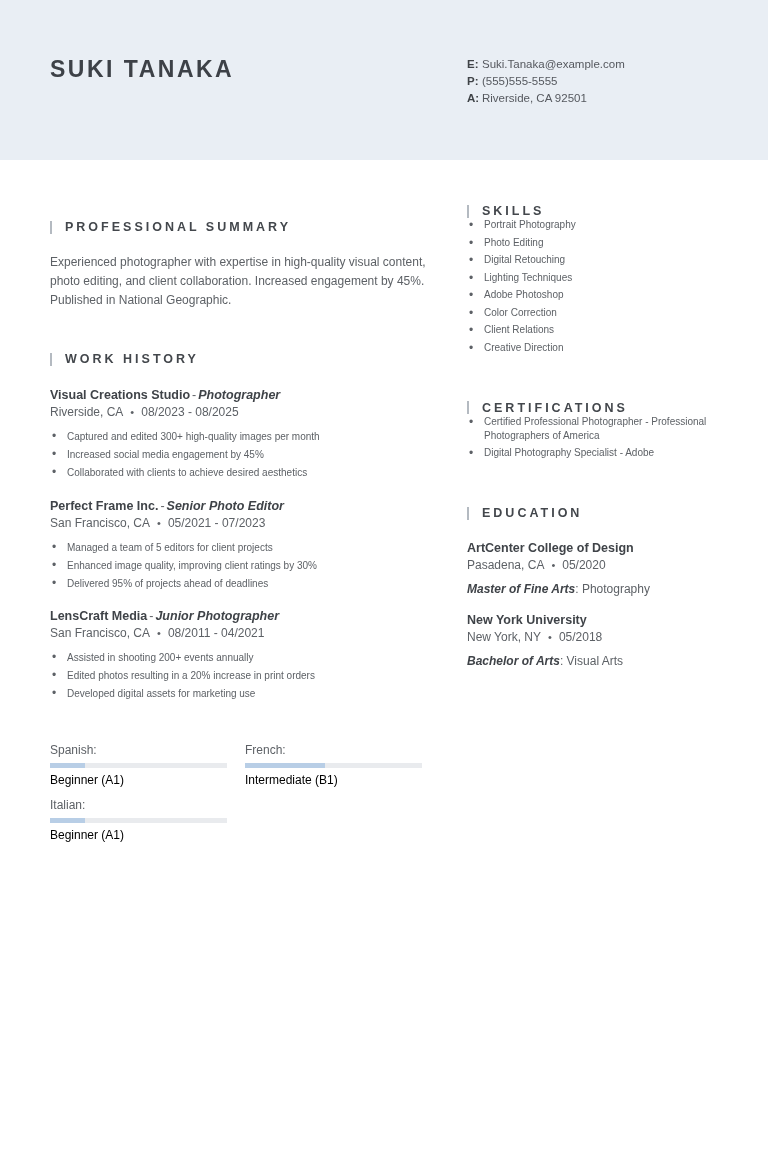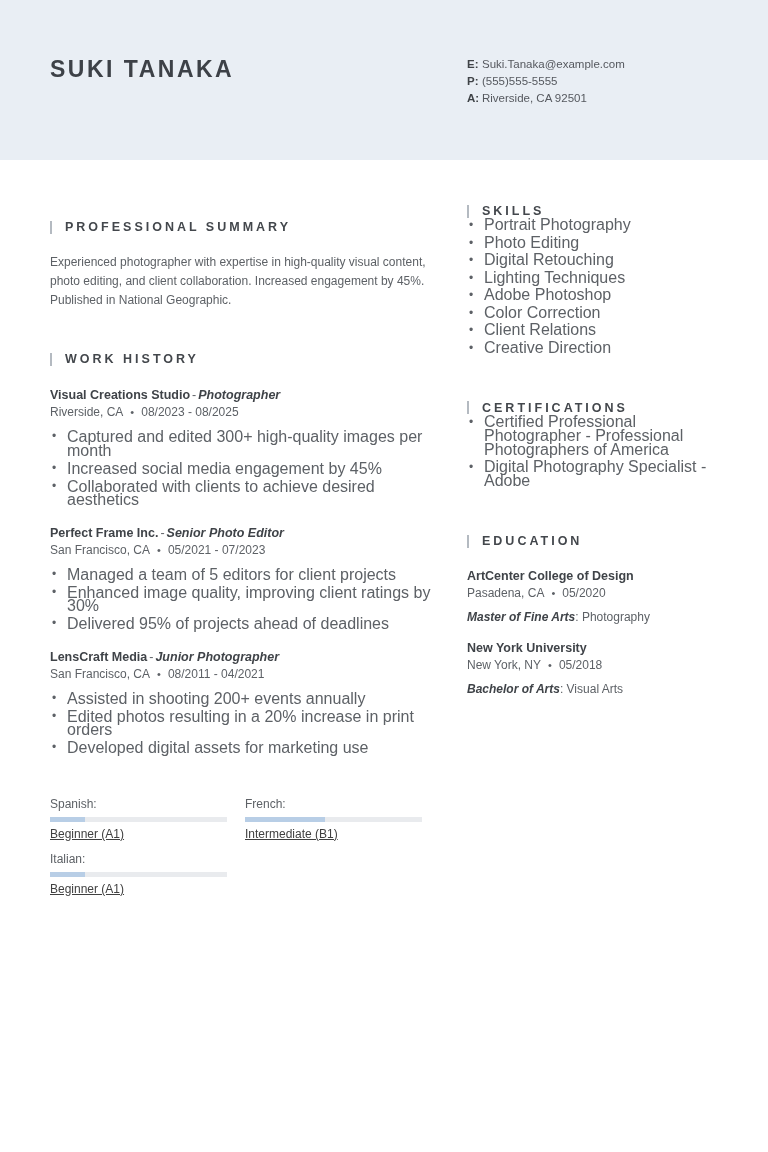--- a/index.html
+++ b/index.html
@@ -49,21 +49,21 @@
   }
 
   
   .body-text { font-size:12px; color:#5d6166; line-height:19px; }
   .summary-text { margin-top:19px; }
 
   
   ul.bullets { list-style:none; margin:0; padding:0; }
   ul.bullets li {
     position:relative; padding-left:17px; margin-bottom:4.5px;
-    font-size:16px; color:#5d6166; line-height:13.5px;
+    font-size:10px; color:#5d6166; line-height:13.5px;
   }
   .col-right ul.bullets li { line-height:14px; margin-bottom:3.5px; }
   ul.bullets li::before {
     content:"\2022"; position:absolute; left:2px; top:0;
     color:#5d6166; font-size:12px;
   }
   .skills-list { margin-top:21px; }
   .cert-list { margin-top:22px; }
 
   
@@ -84,21 +84,21 @@
     display:grid; grid-template-columns:195px 195px;
     row-gap:11px;
   }
   .lang-item { width:177px; }
   .lang-name { font-size:12px; color:#5d6166; line-height:14px; }
   .lang-bar-track {
     margin-top:6px; width:177px; height:5px; background:#e9ebee;
     position:relative;
   }
   .lang-bar-fill { height:5px; background:#b8cee6; width:0; }
-  .lang-level { margin-top:5px; font-size:12px; color:#404040; line-height:14px;text-decoration:underline; }
+  .lang-level { margin-top:5px; font-size:12px; color:#000000; line-height:14px; }
 
   
   .schools { margin-top:21px; }
   .school { margin-bottom:16px; }
   .school:last-child { margin-bottom:0; }
   .school-name { font-size:12.5px; font-weight:bold; color:#3f4348; line-height:15px; }
   .degree-line { margin-top:9px; font-size:12px; color:#5d6166; line-height:15px; }
   .degree-name { font-weight:bold; font-style:italic; color:#3f4348; }
 </style>
 </head>

